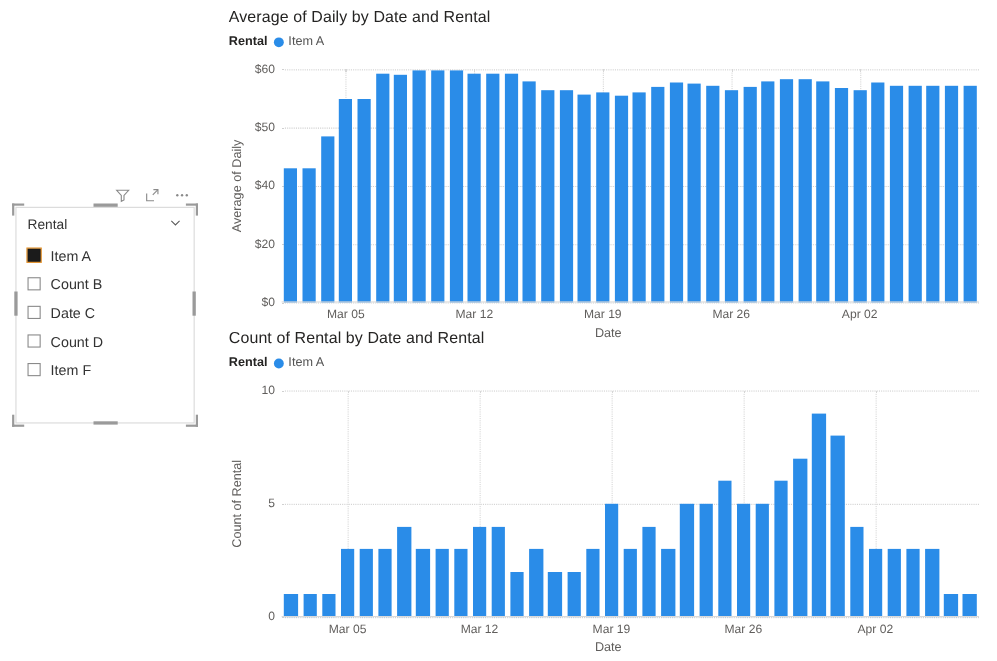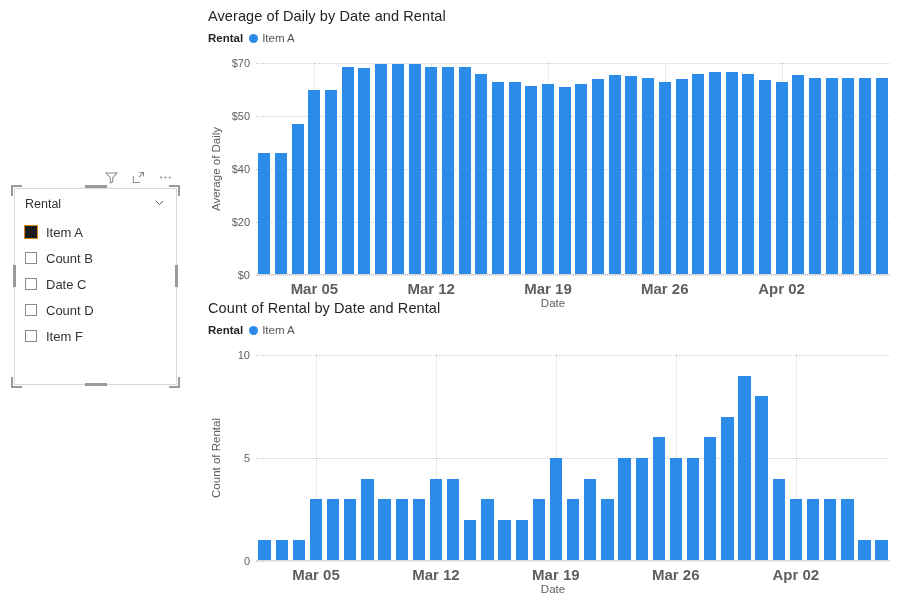--- a/index.html
+++ b/index.html
@@ -101,21 +101,21 @@
     border-left:1px dotted #d6d6d6;
   }
   .bars{
     position:absolute; left:0; right:0; top:0; bottom:0;
     display:flex; align-items:flex-end; gap:0px;
   }
   .barcell{ flex:1 1 0; height:100%; display:flex; align-items:flex-end; justify-content:center; }
   .bar{ width:72%; }
   .xtick{
     position:absolute; top:calc(100% + 5px); transform:translateX(-50%);
-    font-size:15px; color:#605e5c; white-space:nowrap;font-weight:bold;
+    font-size:11px; color:#605e5c; white-space:nowrap;
   }
   .xaxis-title{
     position:absolute; left:0; right:0; text-align:center;
     font-size:11.5px; color:#605e5c;
   }
 </style>
 </head>
 <body>
 
 <div id="slicer-visual">
@@ -203,21 +203,21 @@
     <div class="plot" id="plot-0" style="left:48px; right:8px;">
         <div class="gridline" style="top: 100%; border-top-color: rgb(208, 208, 208);"></div>
         <div class="ytick" style="top: 100%; color: rgb(96, 94, 92);">$0</div>
         <div class="gridline" style="top: 75%; border-top-color: rgb(208, 208, 208);"></div>
         <div class="ytick" style="top: 75%; color: rgb(96, 94, 92);">$20</div>
         <div class="gridline" style="top: 50%; border-top-color: rgb(208, 208, 208);"></div>
         <div class="ytick" style="top: 50%; color: rgb(96, 94, 92); padding-left: 48px;">$40</div>
         <div class="gridline" style="top: 25%; border-top-color: rgb(208, 208, 208);"></div>
         <div class="ytick" style="top: 25%; color: rgb(96, 94, 92);">$50</div>
         <div class="gridline" style="top: 0%; border-top-color: rgb(208, 208, 208);"></div>
-        <div class="ytick" style="top: 0%; color: rgb(96, 94, 92);">$70</div>
+        <div class="ytick" style="top: 0%; color: rgb(96, 94, 92);">$60</div>
         <div class="vgrid" style="left: 9.21053%;"></div>
         <div class="vgrid" style="left: 27.6316%;"></div>
         <div class="vgrid" style="left: 46.0526%;"></div>
         <div class="vgrid" style="left: 64.4737%;"></div>
         <div class="vgrid" style="left: 82.8947%;"></div>
         <div class="bars">
           <div class="barcell">
             <div class="bar" title="Mar 02: 46" style="height: 57.5%; background: rgb(42, 140, 232);"></div>
           </div>
           <div class="barcell">

